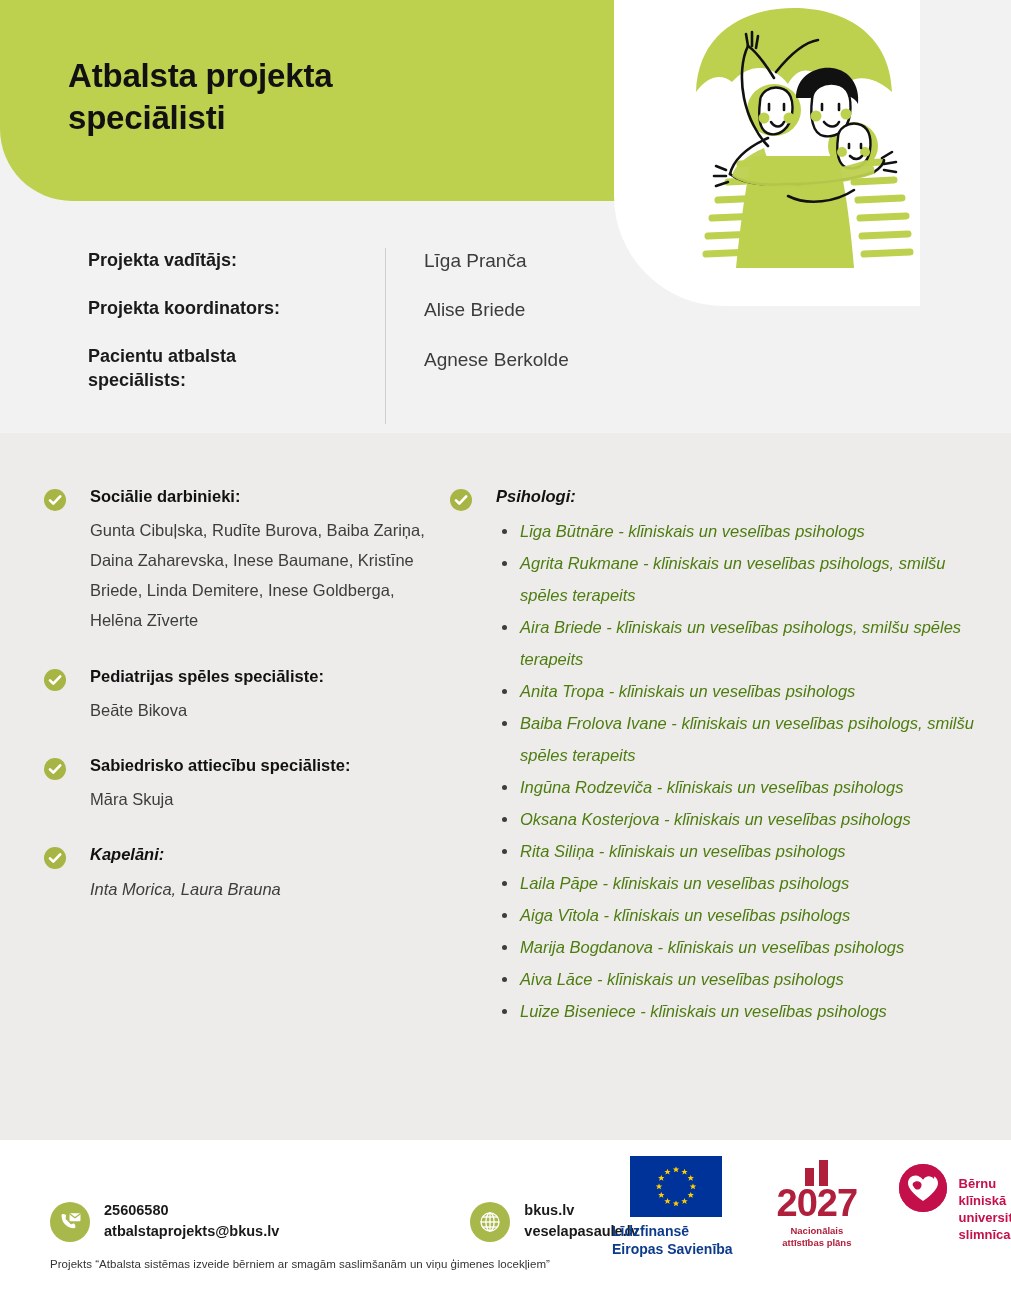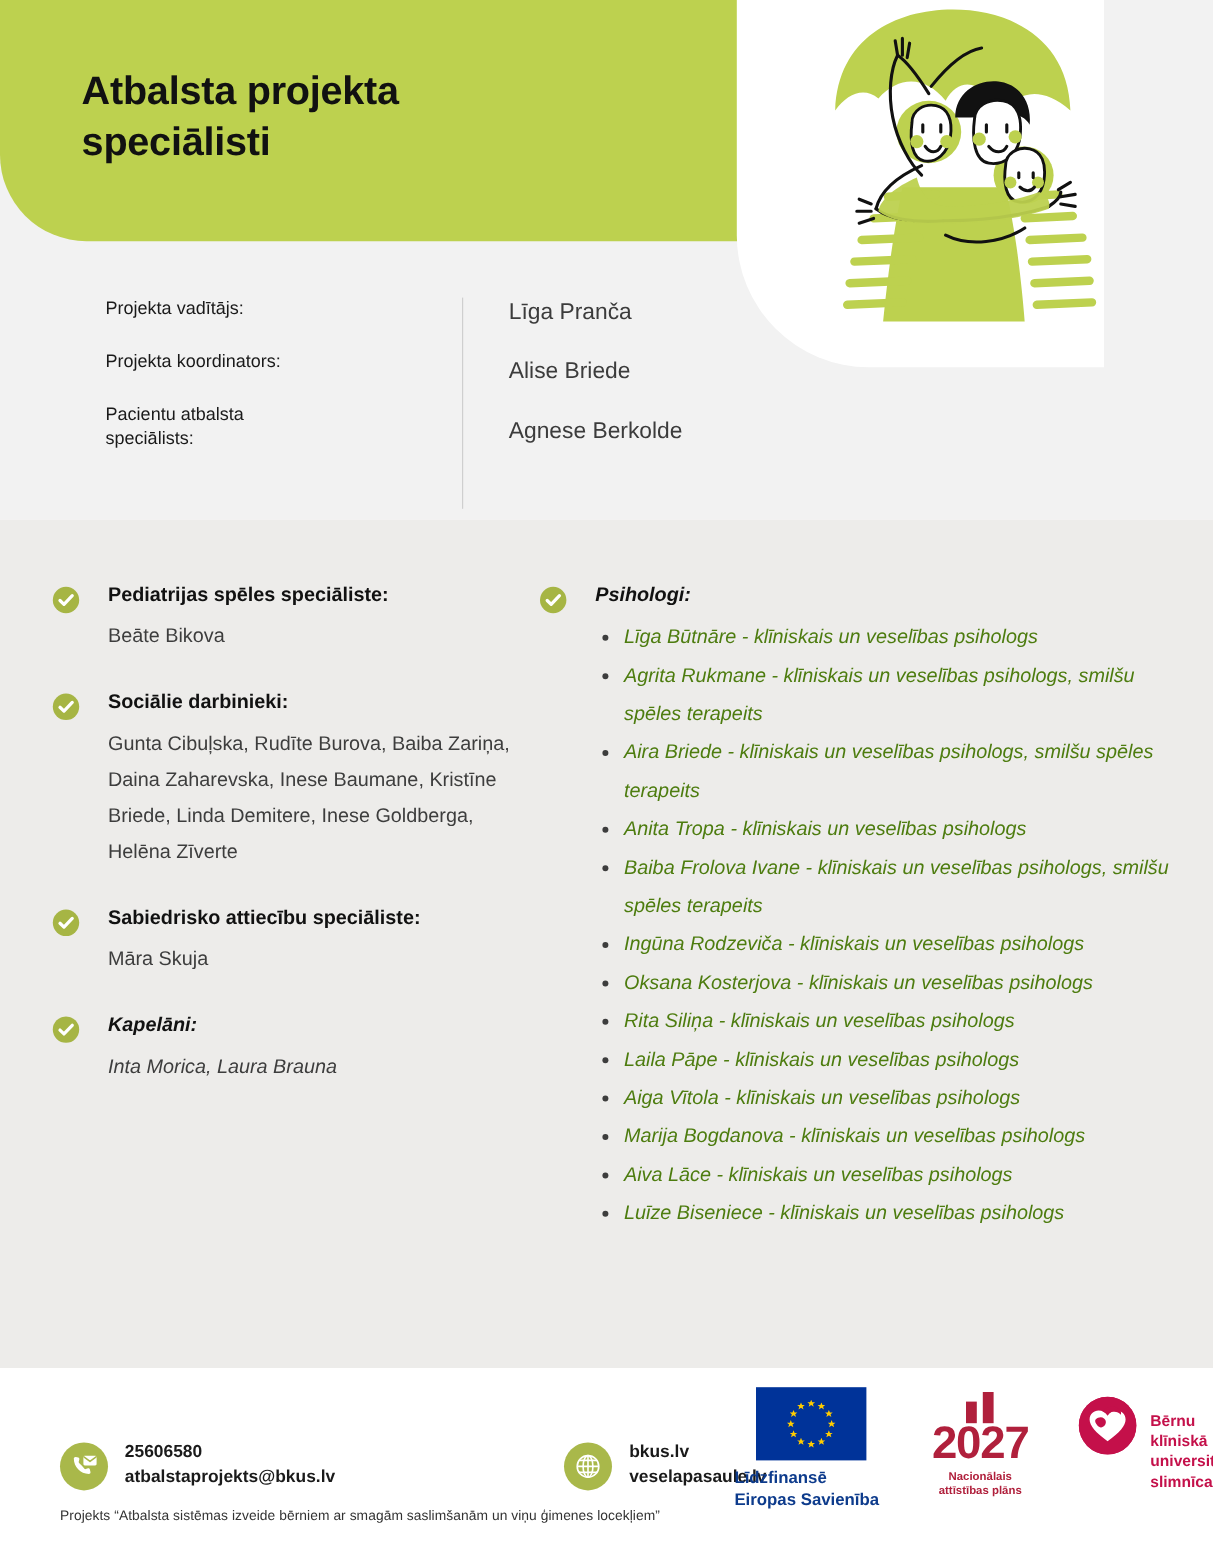--- a/index.html
+++ b/index.html
@@ -75,22 +75,22 @@
     column-gap: 0;
   }
   .lead-labels { padding-right: 16px; }
   .lead-divider {
     width: 1px;
     background: #cfcfcf;
     height: 176px;
   }
   .lead-values { padding-left: 38px; }
   .lead-label {
-    font-size: 15px;
-    font-weight: normal;
+    font-size: 18px;
+    font-weight: bold;
     color: #1a1a1a;
     line-height: 1.34;
     margin-bottom: 24px;
     white-space: pre-line;
   }
   .lead-label:last-child { margin-bottom: 0; }
   .lead-value {
     font-size: 19px;
     font-weight: normal;
     color: #3c3c3c;
@@ -385,34 +385,34 @@
 
     <div class="col-left">
 
       <div class="group">
         <span class="check-icon">
           <svg width="22" height="22" viewBox="0 0 22 22">
               <path d="M6 11.4 L9.3 14.6 L16.2 7.4" stroke="#ffffff" stroke-width="2.7" fill="none" stroke-linecap="round" stroke-linejoin="round"></path>
             </svg>
         </span>
         <div class="group-body">
-          <div class="group-title">Pediatrijas spēles speciāliste:</div>
-          <div class="group-text">Beāte Bikova</div>
+          <div class="group-title">Sociālie darbinieki:</div>
+          <div class="group-text">Gunta Cibuļska, Rudīte Burova, Baiba Zariņa, Daina Zaharevska, Inese Baumane, Kristīne Briede, Linda Demitere, Inese Goldberga, Helēna Zīverte</div>
         </div>
       </div>
 
       <div class="group">
         <span class="check-icon">
           <svg width="22" height="22" viewBox="0 0 22 22">
               <path d="M6 11.4 L9.3 14.6 L16.2 7.4" stroke="#ffffff" stroke-width="2.7" fill="none" stroke-linecap="round" stroke-linejoin="round"></path>
             </svg>
         </span>
         <div class="group-body">
-          <div class="group-title">Sociālie darbinieki:</div>
-          <div class="group-text">Gunta Cibuļska, Rudīte Burova, Baiba Zariņa, Daina Zaharevska, Inese Baumane, Kristīne Briede, Linda Demitere, Inese Goldberga, Helēna Zīverte</div>
+          <div class="group-title">Pediatrijas spēles speciāliste:</div>
+          <div class="group-text">Beāte Bikova</div>
         </div>
       </div>
 
       <div class="group">
         <span class="check-icon">
           <svg width="22" height="22" viewBox="0 0 22 22">
               <path d="M6 11.4 L9.3 14.6 L16.2 7.4" stroke="#ffffff" stroke-width="2.7" fill="none" stroke-linecap="round" stroke-linejoin="round"></path>
             </svg>
         </span>
         <div class="group-body">

